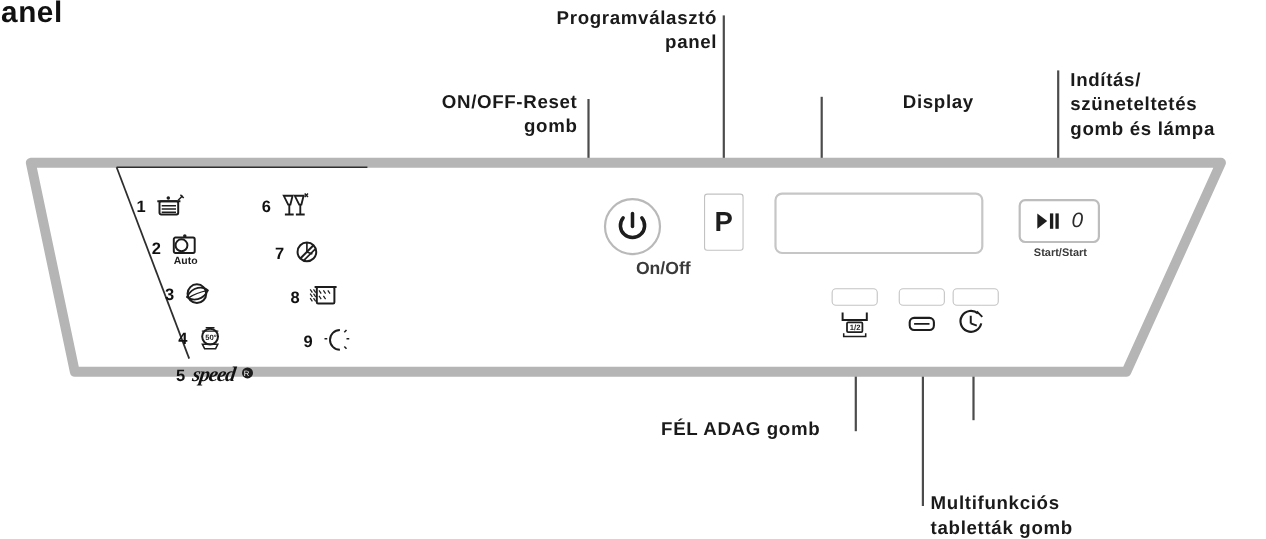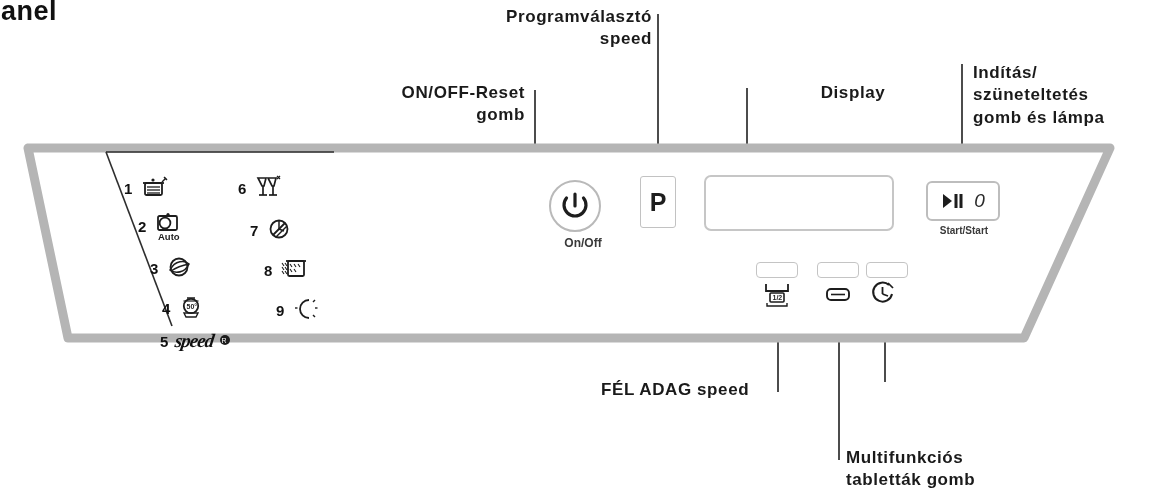--- a/index.html
+++ b/index.html
@@ -101,25 +101,25 @@
     top: 180px;
     width: 52px;
     height: 52px;
     border: 2px solid #b9b9b9;
     border-radius: 50%;
     background: #fff;
     box-sizing: border-box;
   }
   #onoff-caption {
     position: absolute;
-    left: 550px;
+    left: 570px;
     top: 236px;
     width: 66px;
     text-align: center;
-    font-size: 12px;
+    font-size: 16px;
     font-weight: bold;
     color: #3a3a3a;
     font-family: "Liberation Sans", sans-serif;
   }
 
   
   #btn-program {
     position: absolute;
     left: 640px;
     top: 176px;
@@ -202,32 +202,32 @@
   }
 </style>
 </head>
 <body>
 
 <div id="scene">
 
   <div id="page-title" style="left:-16px; top:-4px;">panel</div>
 
   <div class="label right" style="left:262px; top:6px; width:390px;">Programválasztó
-speed</div>
+panel</div>
 
   <div class="label right" style="left:150px; top:82px; width:375px;">ON/OFF-Reset
 gomb</div>
 
   <div class="label left" style="left:758px; top:82px; width:190px;text-align:center;">Display</div>
 
   <div class="label left" style="left:973px; top:62px; width:190px;">Indítás/
 szüneteltetés
 gomb és lámpa</div>
 
-  <div class="label left" style="left:601px; top:379px; width:230px;">FÉL ADAG speed</div>
+  <div class="label left" style="left:601px; top:379px; width:230px;">FÉL ADAG gomb</div>
 
 
   <div class="label left" style="left:846px; top:447px; width:270px;">Multifunkciós
 tabletták gomb</div>
 
   <div class="leader v" style="left:657px; top:14px; height:160px;"></div>
 
   <div class="leader v" style="left:534px; top:90px; height:110px;"></div>
   <div class="leader h" style="left:534px; top:198px; width:18px;"></div>
 

